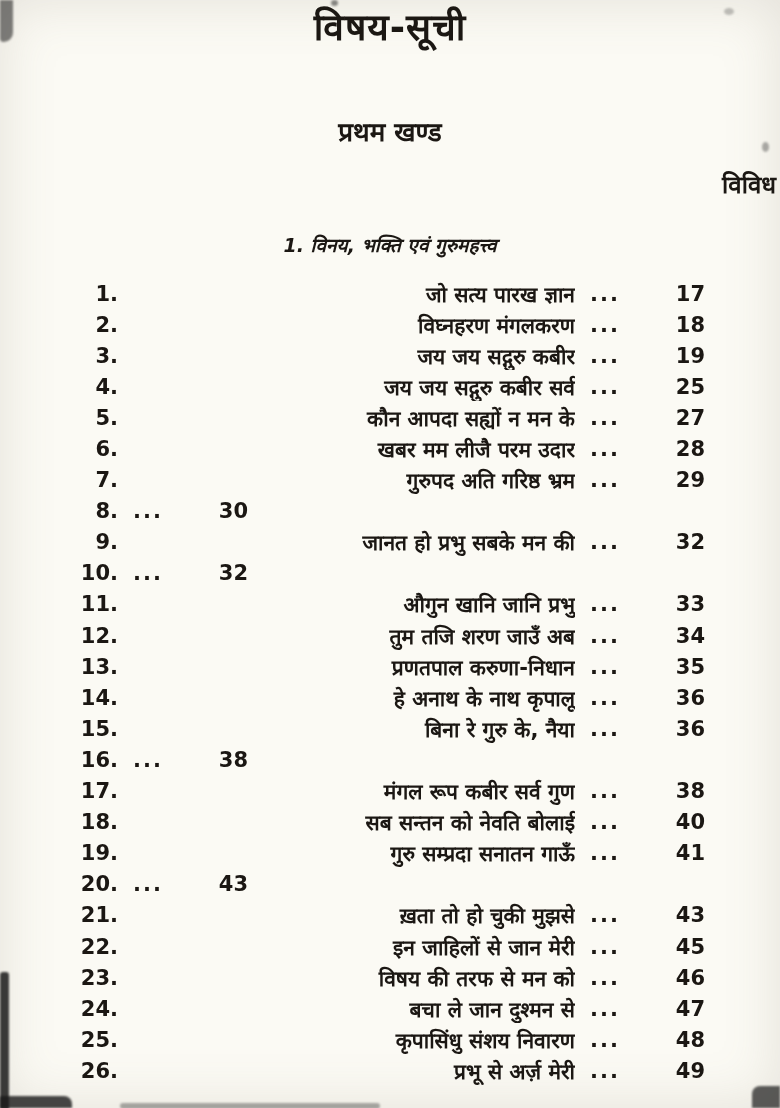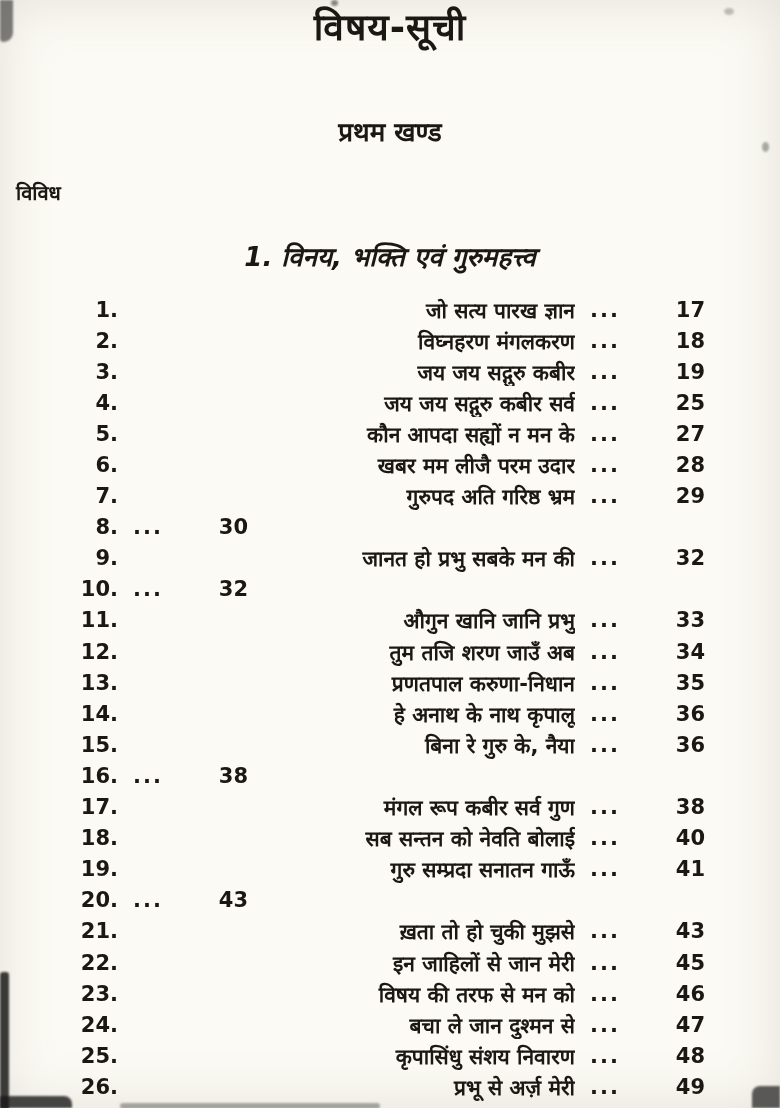--- a/index.html
+++ b/index.html
@@ -23,29 +23,29 @@
     margin:0;
   }
   .section{
     text-align:center;
     font-size:26px;
     font-weight:700;
     margin:0;
     padding-top:62px;
   }
   .subsection{
-    text-align:left;
-    font-size:20px;
-    font-weight:700;
-    margin:16px;
+    text-align:right;
+    font-size:24px;
+    font-weight:700;
+    margin:4px;
     padding-top:14px;
   }
   .chapter{
     text-align:center;
-    font-size:26px;
+    font-size:19px;
     font-weight:600;
     font-style:italic;
     margin:16px;
     padding-top:16px;
   }
   .toc{
     margin-top:20px;
     padding:0 75px 0 70px;
   }
   .toc-row{

